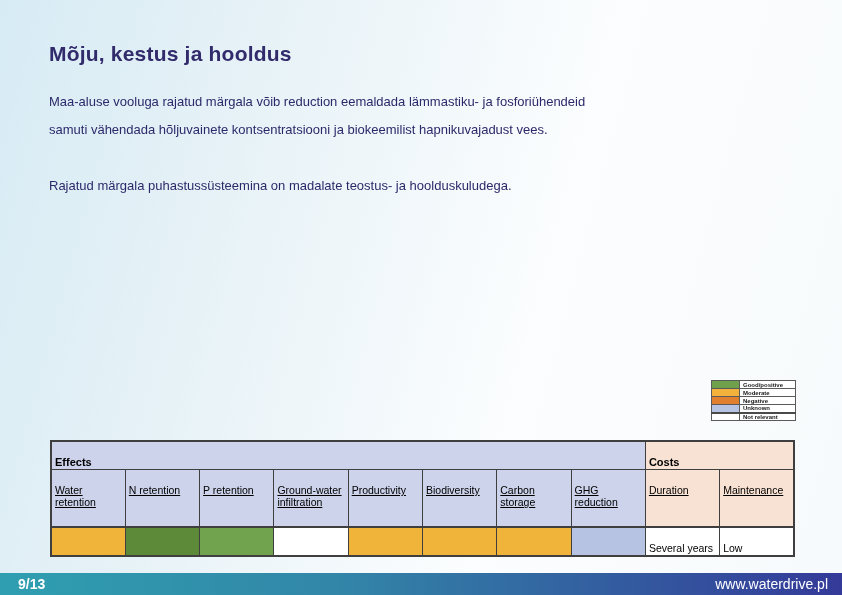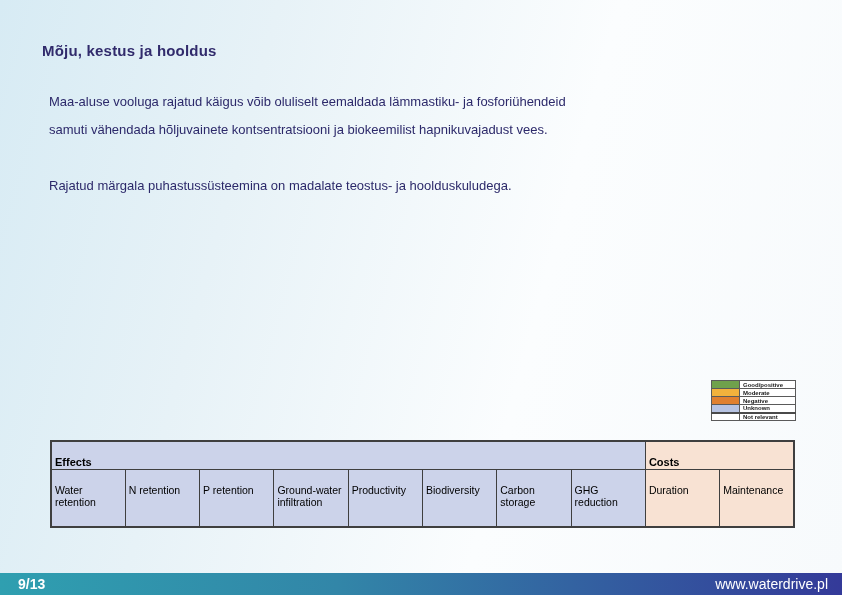--- a/index.html
+++ b/index.html
@@ -7,22 +7,22 @@
   body {
     font-family: "Liberation Sans", sans-serif;
     overflow: hidden;
   }
   .slide {
     position: relative;
     width: 842px; height: 595px;
     background: linear-gradient(105deg, #d7ebf4 0%, #e7f2f7 28%, #fbfdfe 62%, #f7fafc 100%);
   }
   .title {
-    position: absolute; left: 42px; top: 42px;
-    font-size: 15px; font-weight: 700; color: #312b6c;
+    position: absolute; left: 49px; top: 42px;
+    font-size: 21px; font-weight: 700; color: #312b6c;
     letter-spacing: 0.2px;
   }
   .paragraphs {
     position: absolute; left: 49px; top: 88px; width: 660px;
     color: #2c296a; font-size: 13px;
   }
   .para { margin-bottom: 28px; }
   .line { line-height: 28px; white-space: nowrap; }
 
   
@@ -44,21 +44,21 @@
     font-size: 10.5px; color: #000;
   }
   .matrix td {
     border: 1px solid #3f3f3f;
     padding: 14px 2px 1px 3px;
     vertical-align: top;
     overflow: hidden;
   }
   .matrix { border: 2px solid #3f3f3f; }
   .matrix .group-row td { height: 17px; font-weight: 700; font-size: 11px; }
-  .matrix .header-row td { height: 57px; }
+  .matrix .header-row td { height: 57px; text-decoration: underline; }
   .matrix .value-row td { height: 19px; border-top: 2px solid #3f3f3f; vertical-align: middle; }
   .matrix td.effects-bg { background: #ccd3ea; }
   .matrix td.costs-bg { background: #f8e2d3; }
   .matrix .value-row td.cost-cell { background: #ffffff; }
 
   
   .footer {
     position: absolute; left: 0; bottom: 0; width: 842px; height: 22px;
     background: linear-gradient(to right, #2f9fb0 0%, #3286a8 40%, #343a99 100%);
     display: flex; justify-content: space-between; align-items: center;
@@ -70,21 +70,21 @@
 </style>
 </head>
 <body>
 
 <div class="slide">
 
   <h1 class="title">Mõju, kestus ja hooldus</h1>
 
   <div class="paragraphs" id="paragraphs">
       <div class="para">
-        <div class="line">Maa-aluse vooluga rajatud käigus võib oluliselt eemaldada lämmastiku- ja fosforiühendeid</div>
+        <div class="line">Maa-aluse vooluga rajatud märgala võib reduction eemaldada lämmastiku- ja fosforiühendeid</div>
         <div class="line">samuti vähendada hõljuvainete kontsentratsiooni ja biokeemilist hapnikuvajadust vees.</div>
       </div>
       <div class="para">
         <div class="line">Rajatud märgala puhastussüsteemina on madalate teostus- ja hoolduskuludega.</div>
       </div>
       <div class="para">
       </div>
     </div>
 
   <table class="legend">
@@ -123,20 +123,32 @@
           <td class="effects-bg">N retention</td>
           <td class="effects-bg">P retention</td>
           <td class="effects-bg">Ground-water infiltration</td>
           <td class="effects-bg">Productivity</td>
           <td class="effects-bg">Biodiversity</td>
           <td class="effects-bg">Carbon storage</td>
           <td class="effects-bg">GHG reduction</td>
           <td class="costs-bg">Duration</td>
           <td class="costs-bg">Maintenance</td>
         </tr>
+      <tr class="value-row" id="value-row">
+          <td style="background: rgb(240, 180, 58);"></td>
+          <td style="background: rgb(93, 138, 57);"></td>
+          <td style="background: rgb(113, 163, 79);"></td>
+          <td style="background: rgb(255, 255, 255);"></td>
+          <td style="background: rgb(240, 180, 58);"></td>
+          <td style="background: rgb(240, 180, 58);"></td>
+          <td style="background: rgb(240, 180, 58);"></td>
+          <td style="background: rgb(183, 195, 226);"></td>
+          <td class="cost-cell">Several years</td>
+          <td class="cost-cell">Low</td>
+        </tr>
     </tbody>
   </table>
 
   <div class="footer">
     <span class="page-num">9/13</span>
     <span class="website">www.waterdrive.pl</span>
   </div>
 
 </div>
 

